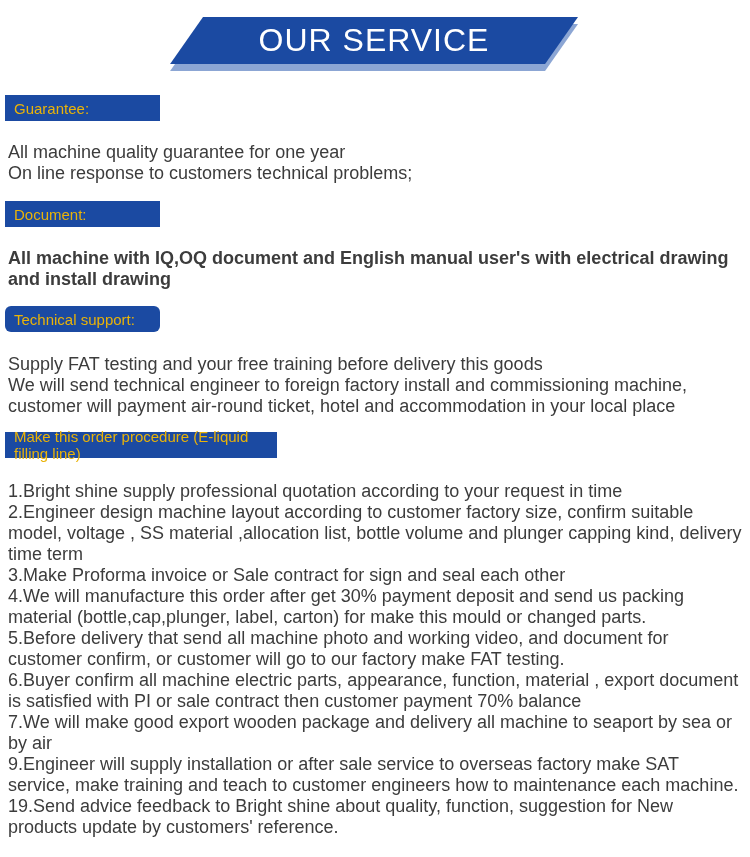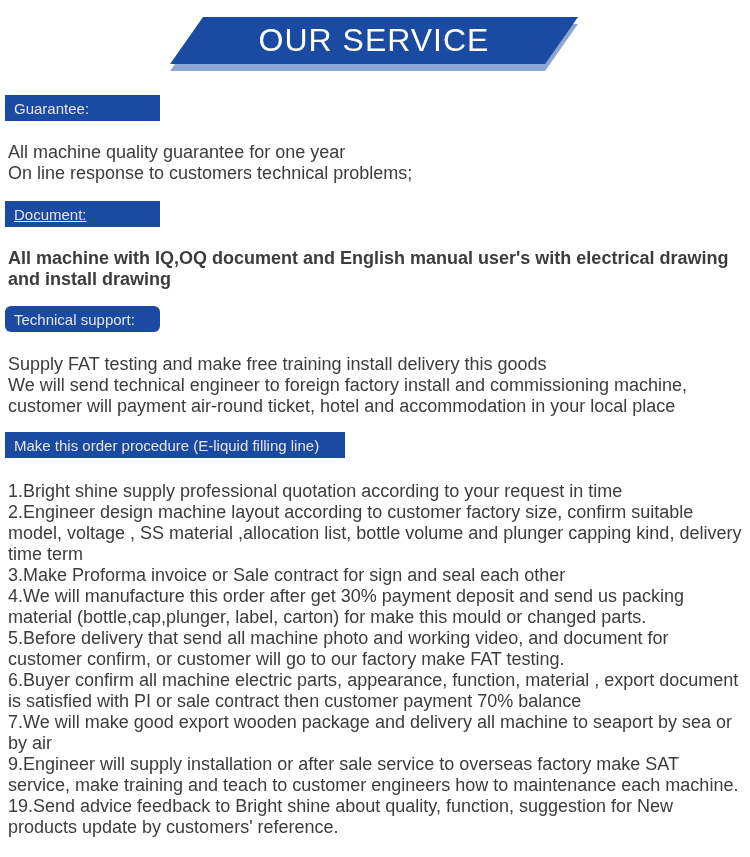--- a/index.html
+++ b/index.html
@@ -57,32 +57,32 @@
     letter-spacing: 1px;
     white-space: nowrap;
   }
 
   
   .section-bar {
     margin-left: 5px;
     width: 155px;
     height: 26px;
     background: #1b4aa2;
-    color: #e5e5e5;
+    color: #eab308;
     font-size: 15px;
     display: flex;
     align-items: center;
     padding-left: 9px;
     box-sizing: border-box;
   }
   .section-bar.wide {
-    width: 340px;
+    width: 272px;
   }
   .bar-guarantee { margin-top: 24px; }
-  .bar-document  { margin-top: 17px; text-decoration: underline; }
+  .bar-document  { margin-top: 17px; }
   .bar-technical { margin-top: 16px; border-radius: 6px; }
   .bar-procedure { margin-top: 15px; }
 
   
   .section-body {
     margin: 20px 6px 0 8px;
     font-size: 18px;
     line-height: 21px;
     color: #3c3c3c;
   }
@@ -115,21 +115,21 @@
     <span>Document:</span>
   </div>
   <div class="section-body body-document">
     <div class="text-line">All machine with IQ,OQ document and English manual user's with electrical drawing and install drawing</div>
   </div>
 
   <div class="section-bar bar-technical">
     <span>Technical support:</span>
   </div>
   <div class="section-body body-technical">
-    <div class="text-line">Supply FAT testing and make free training install delivery this goods</div>
+    <div class="text-line">Supply FAT testing and your free training before delivery this goods</div>
     <div class="text-line">We will send technical engineer to foreign factory install and commissioning machine, customer will payment air-round ticket, hotel and accommodation in your local place</div>
   </div>
 
   <div class="section-bar wide bar-procedure">
     <span>Make this order procedure (E-liquid filling line)</span>
   </div>
   <div class="section-body body-procedure">
     <div class="text-line">1.Bright shine supply professional quotation according to your request in time</div>
     <div class="text-line">2.Engineer design machine layout according to customer factory size, confirm suitable model, voltage , SS material ,allocation list, bottle volume and plunger capping kind, delivery time term</div>
     <div class="text-line">3.Make Proforma invoice or Sale contract for sign and seal each other</div>

